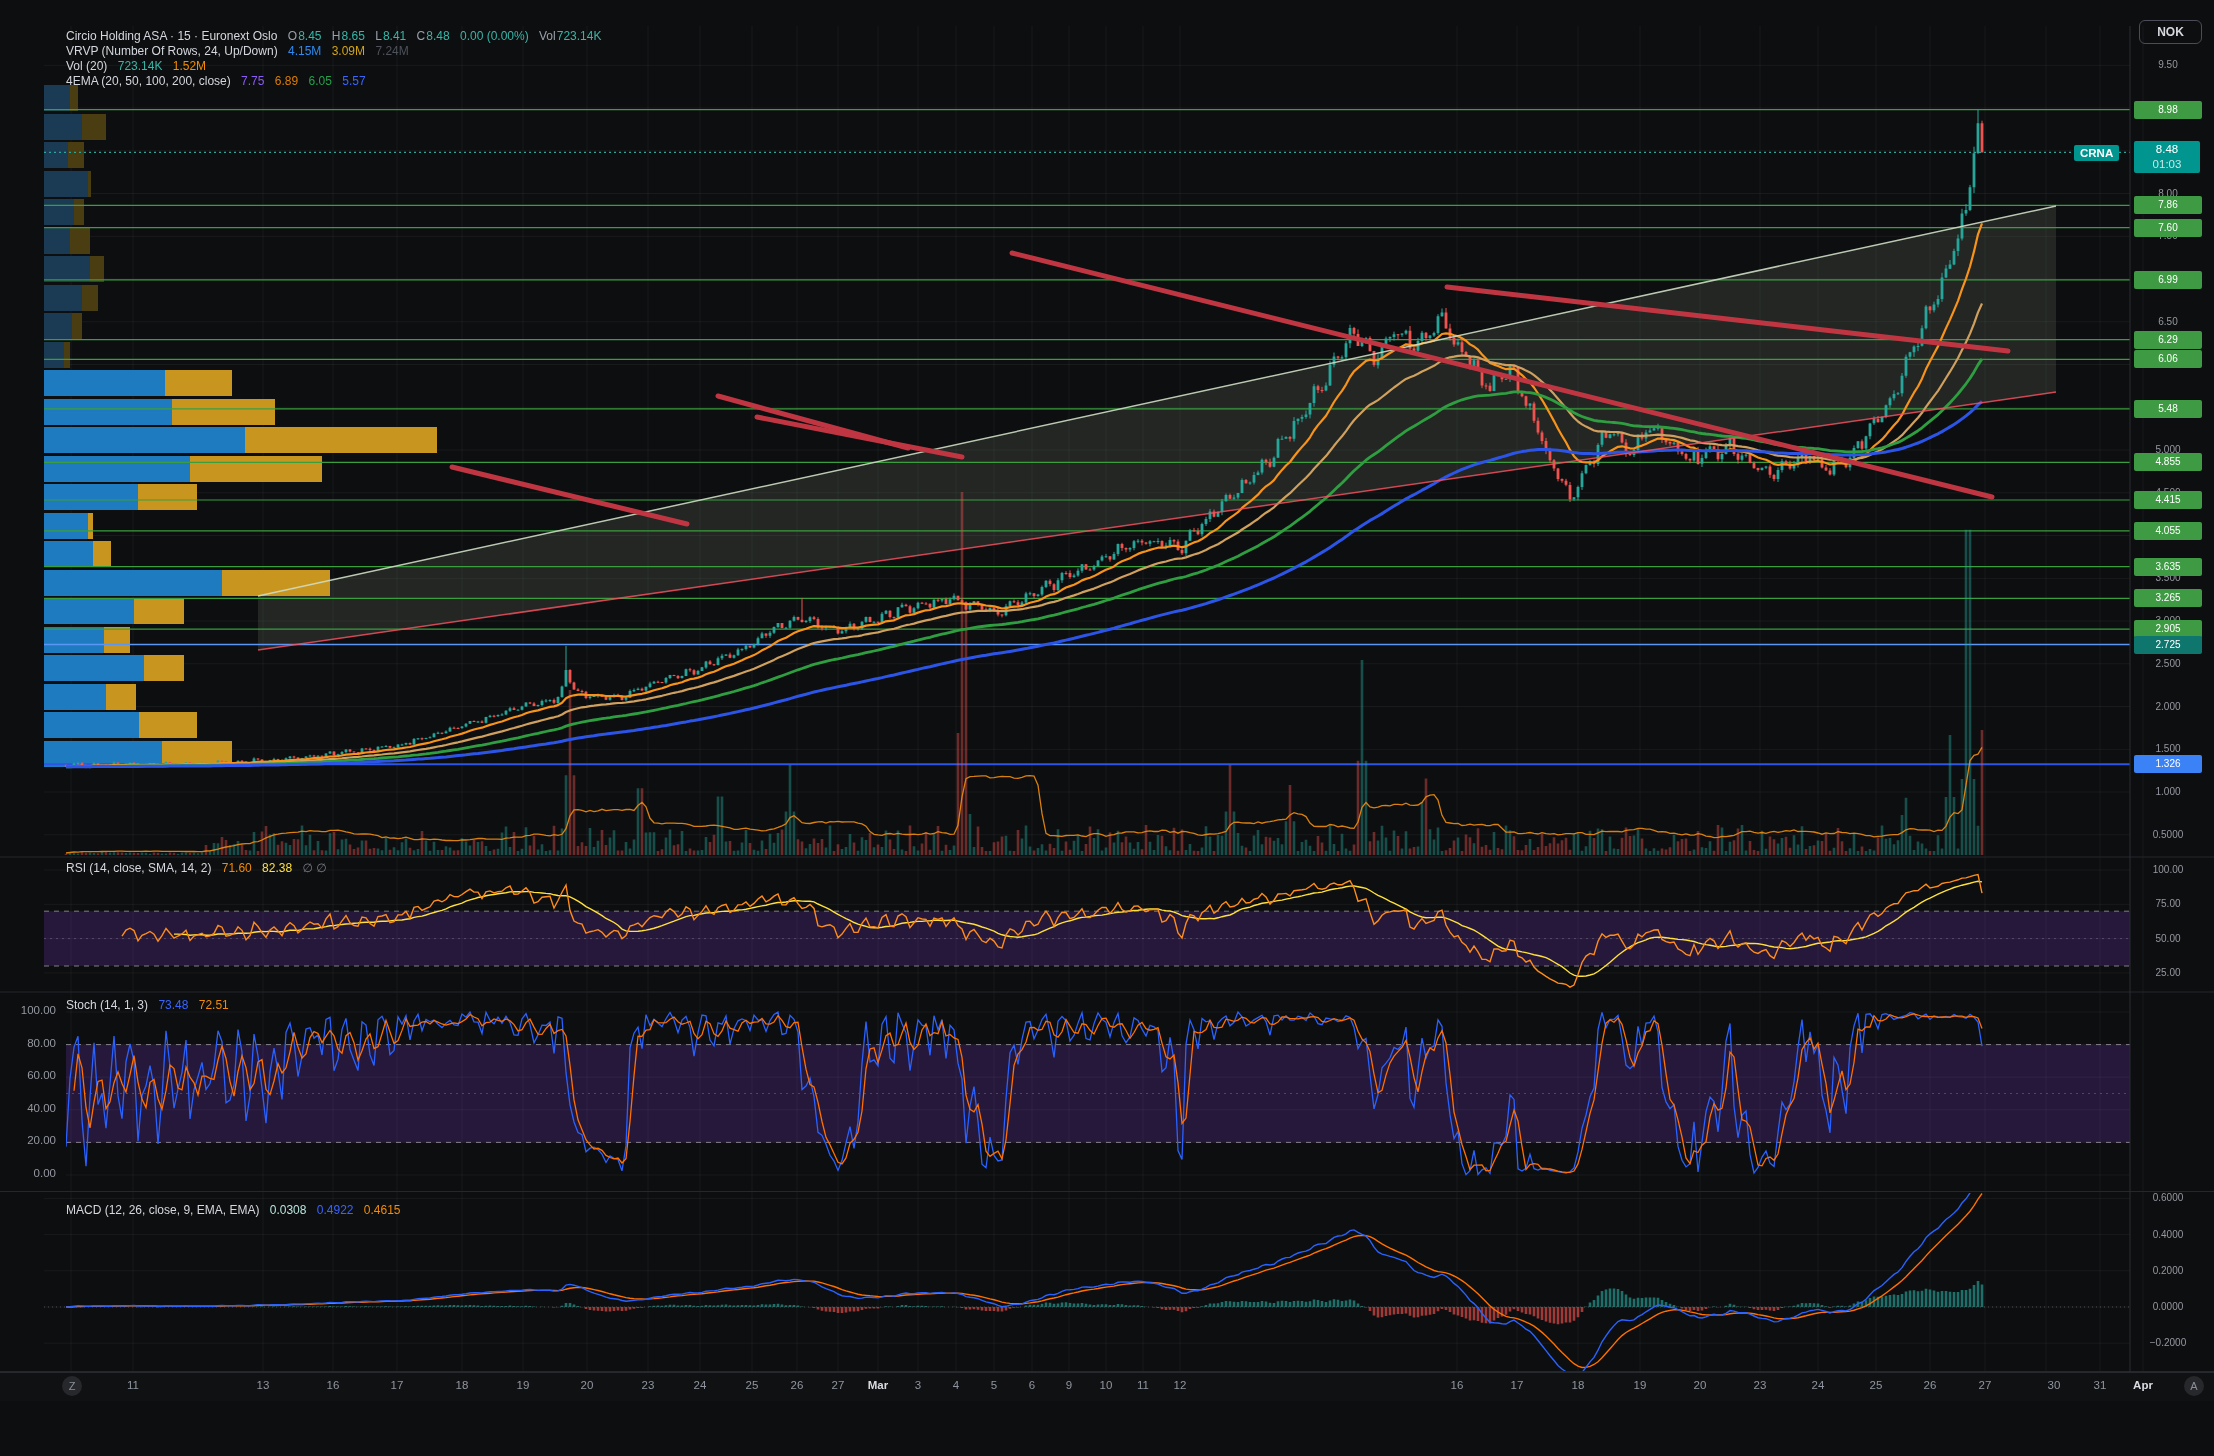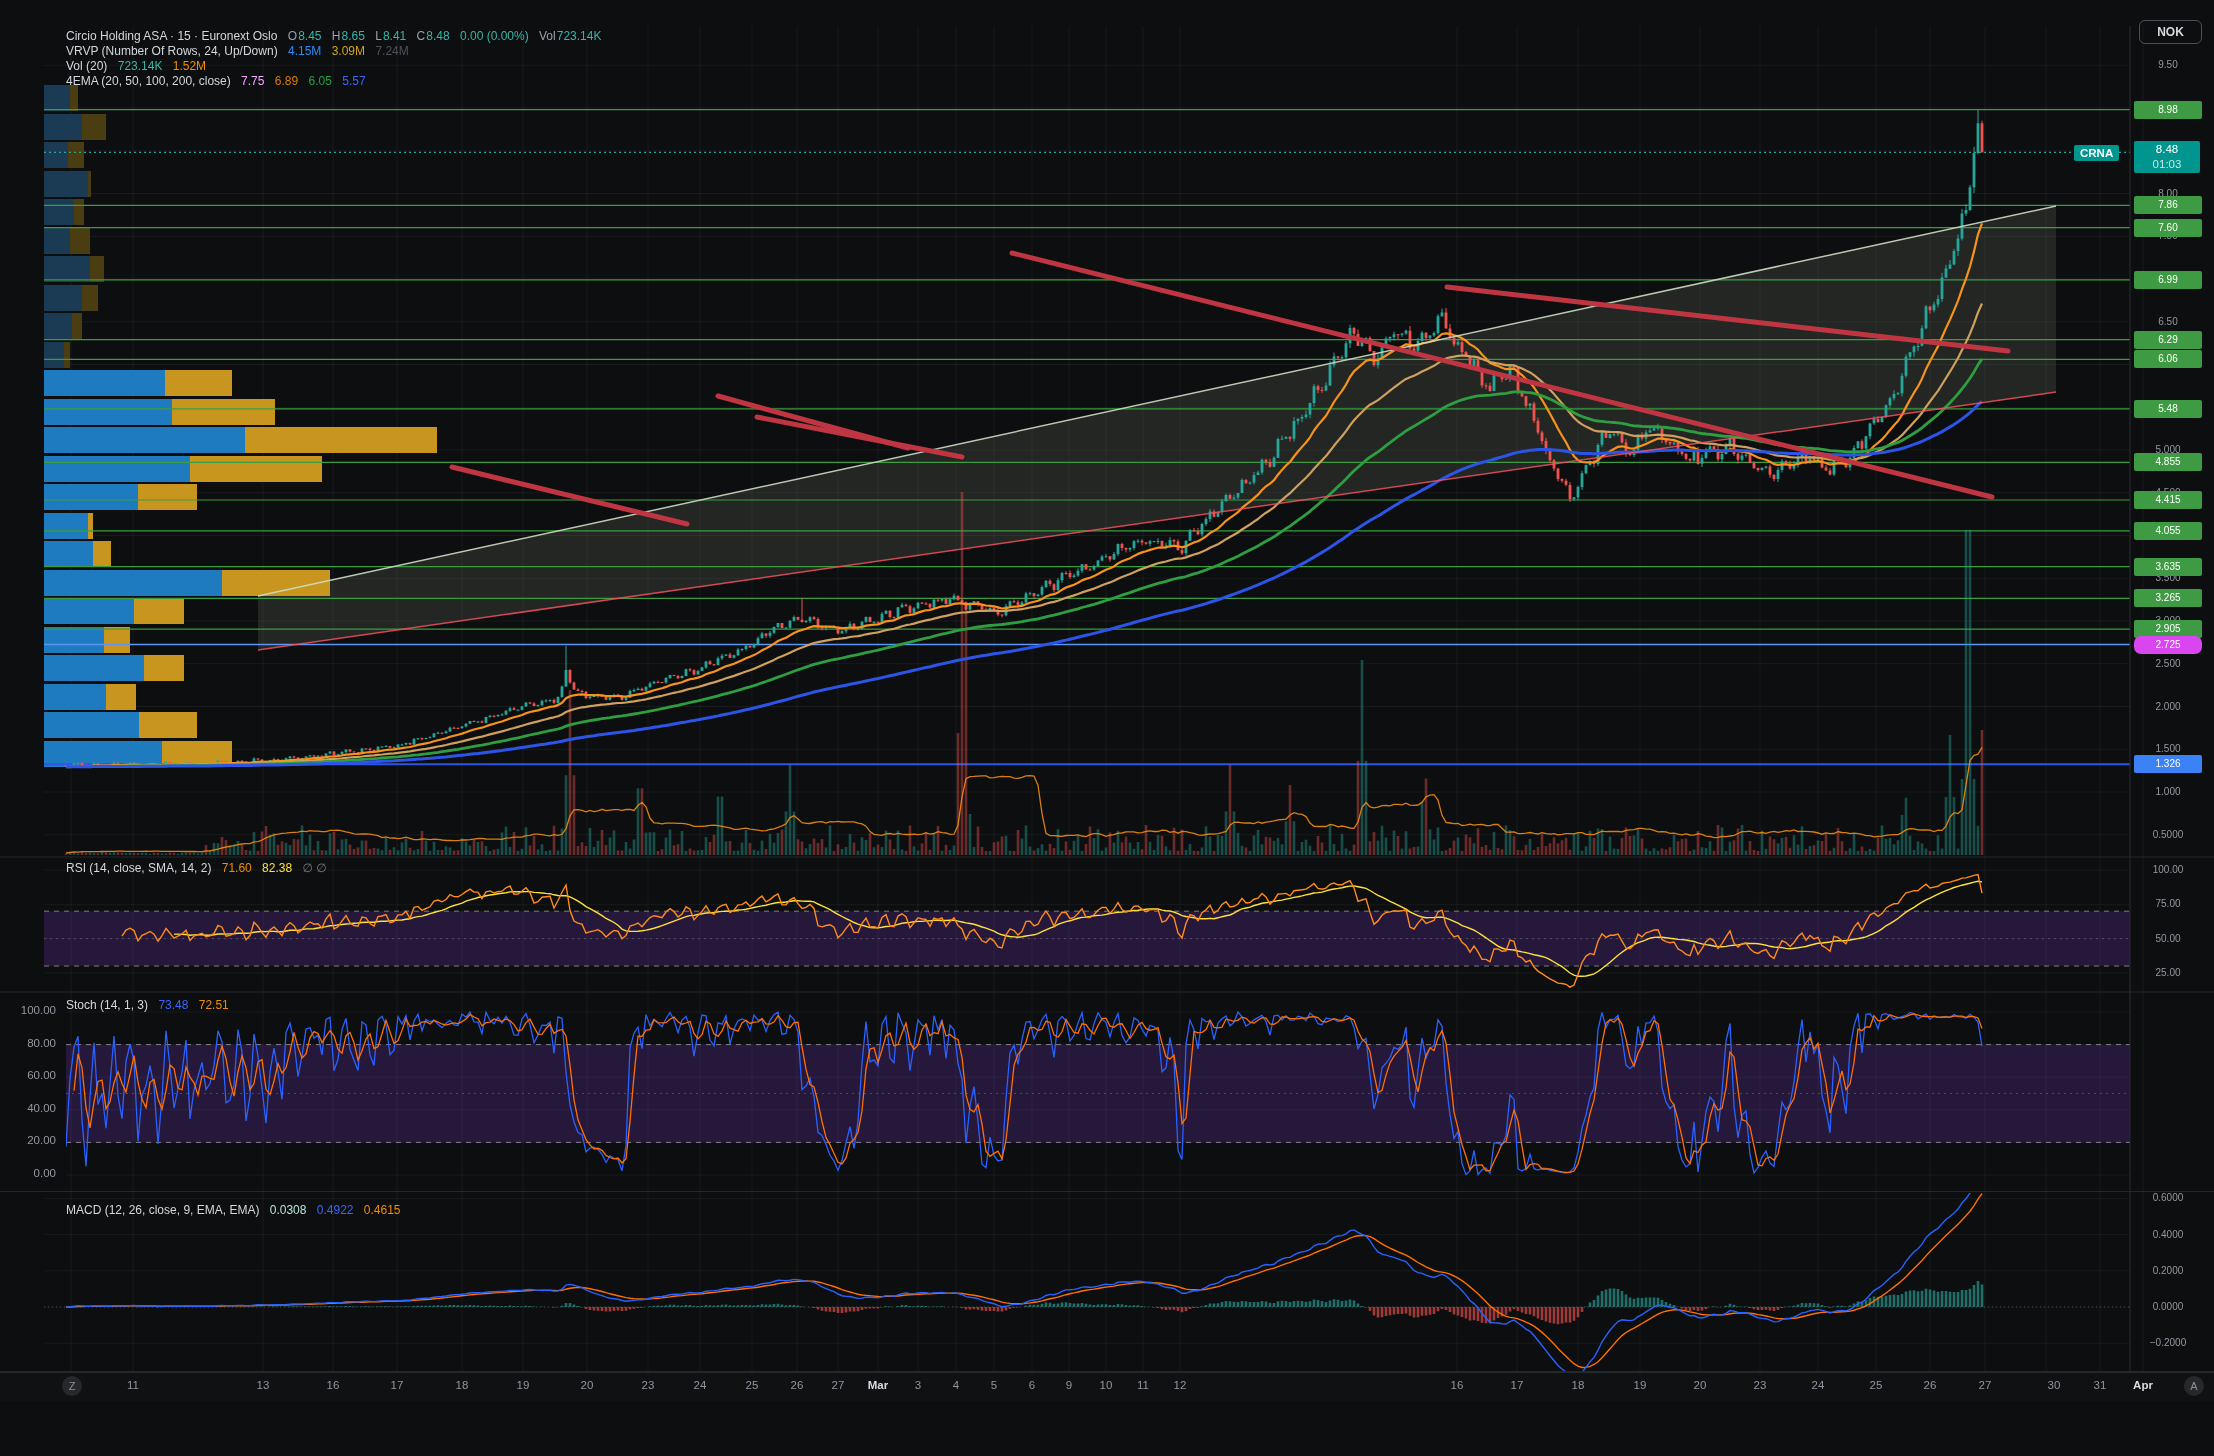--- a/index.html
+++ b/index.html
@@ -11,35 +11,35 @@
   .legend{position:absolute;left:66px;top:29px;z-index:6;white-space:nowrap;}
   .lrow{height:15px;line-height:15px;font-size:12px;}
   .lrow span{margin-right:7px;}
   .nm{color:#d4d7dd;}
   .lbl{color:#9aa0aa;margin-right:1px !important;}
   .v-teal{color:#38b6a8;}
   .v-blue{color:#2d8bf0;}
   .v-gold{color:#d2a517;}
   .v-dim{color:#4e525c;}
   .v-orange{color:#f28c06;}
-  .v-or1{color:#f0abfc;}
+  .v-or1{color:#8b5cf6;}
   .v-or2{color:#dd7d02;}
   .v-grn{color:#23a24d;}
   .v-blu{color:#3965ff;}
   .v-yel{color:#ffe03a;}
   .v-pale{color:#b7e4dd;}
   .v-gray{color:#787b86;}
   .plegend{position:absolute;left:66px;z-index:6;white-space:nowrap;font-size:12px;height:15px;line-height:15px;}
   .plegend span{margin-right:7px;}
   
   #price-axis{position:absolute;left:2132px;top:0;width:80px;height:1400px;z-index:4;}
   .plabel{position:absolute;left:2px;min-width:58px;padding:0 5px;text-align:center;font-size:10px;
     height:18px;line-height:18px;color:#9598a1;border-radius:2px;}
   .plabel.green{background:#3f9b43;color:#fff;}
-  .plabel.ltblue{background:#d946ef;color:#fff;border-radius:7px;}
+  .plabel.ltblue{background:#0f766e;color:#fff;}
   .plabel.blue{background:#3b82f6;color:#fff;}
   .pcur{position:absolute;left:2134px;top:141px;width:66px;background:#00968f;color:#fff;text-align:center;
     border-radius:2px;font-size:11.5px;line-height:15px;padding:1px 0;z-index:5;}
   .pcur .cnt{color:rgba(255,255,255,0.78);}
   .crna{position:absolute;left:2074px;top:145px;background:#00968f;color:#fff;font-size:11.5px;font-weight:700;
     padding:2px 6px;border-radius:2px;z-index:5;}
   
   #stoch-axis{position:absolute;left:0;top:0;width:62px;height:1400px;z-index:4;}
   .slabel{position:absolute;right:6px;font-size:11.5px;color:#9598a1;}
   

